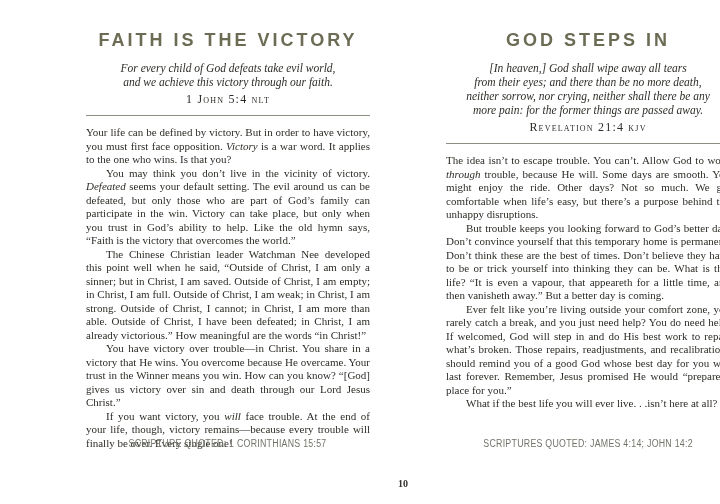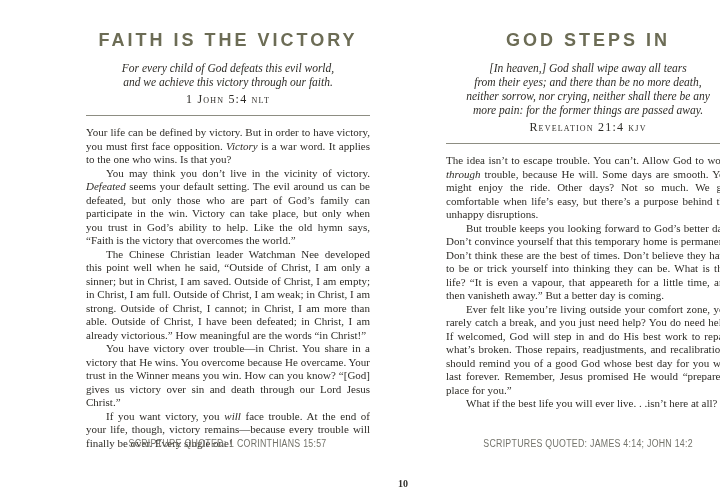--- a/index.html
+++ b/index.html
@@ -85,21 +85,21 @@
   }
 </style>
 </head>
 <body>
 
 <div class="spread">
 
   <section class="page">
     <h1 class="title">FAITH IS THE VICTORY</h1>
     <div class="epigraph">
-      <div>For every child of God defeats this evil world,</div>
+      <div>For every child of God defeats take evil world,</div>
       <div>and we achieve this victory through our faith.</div>
       <div class="reference">1 John 5:4 nlt</div>
     </div>
     <hr class="rule">
     <div class="body-text">
       <p>Your life can be defined by victory. But in order to have victory, you must first face opposition. <em>Victory</em> is a war word. It applies to the one who wins. Is that you?</p>
       <p>You may think you don’t live in the vicinity of victory. <em>Defeated</em> seems your default setting. The evil around us can be defeated, but only those who are part of God’s family can participate in the win. Victory can take place, but only when you trust in God’s ability to help. Like the old hymn says, “Faith is the victory that overcomes the world.”</p>
       <p>The Chinese Christian leader Watchman Nee developed this point well when he said, “Outside of Christ, I am only a sinner; but in Christ, I am saved. Outside of Christ, I am empty; in Christ, I am full. Outside of Christ, I am weak; in Christ, I am strong. Outside of Christ, I cannot; in Christ, I am more than able. Outside of Christ, I have been defeated; in Christ, I am already victorious.” How meaningful are the words “in Christ!”</p>
       <p>You have victory over trouble—in Christ. You share in a victory that He wins. You overcome because He overcame. Your trust in the Winner means you win. How can you know? “[God] gives us victory over sin and death through our Lord Jesus Christ.”</p>
       <p>If you want victory, you <em>will</em> face trouble. At the end of your life, though, victory remains—because every trouble will finally be over. Every single one!</p>

